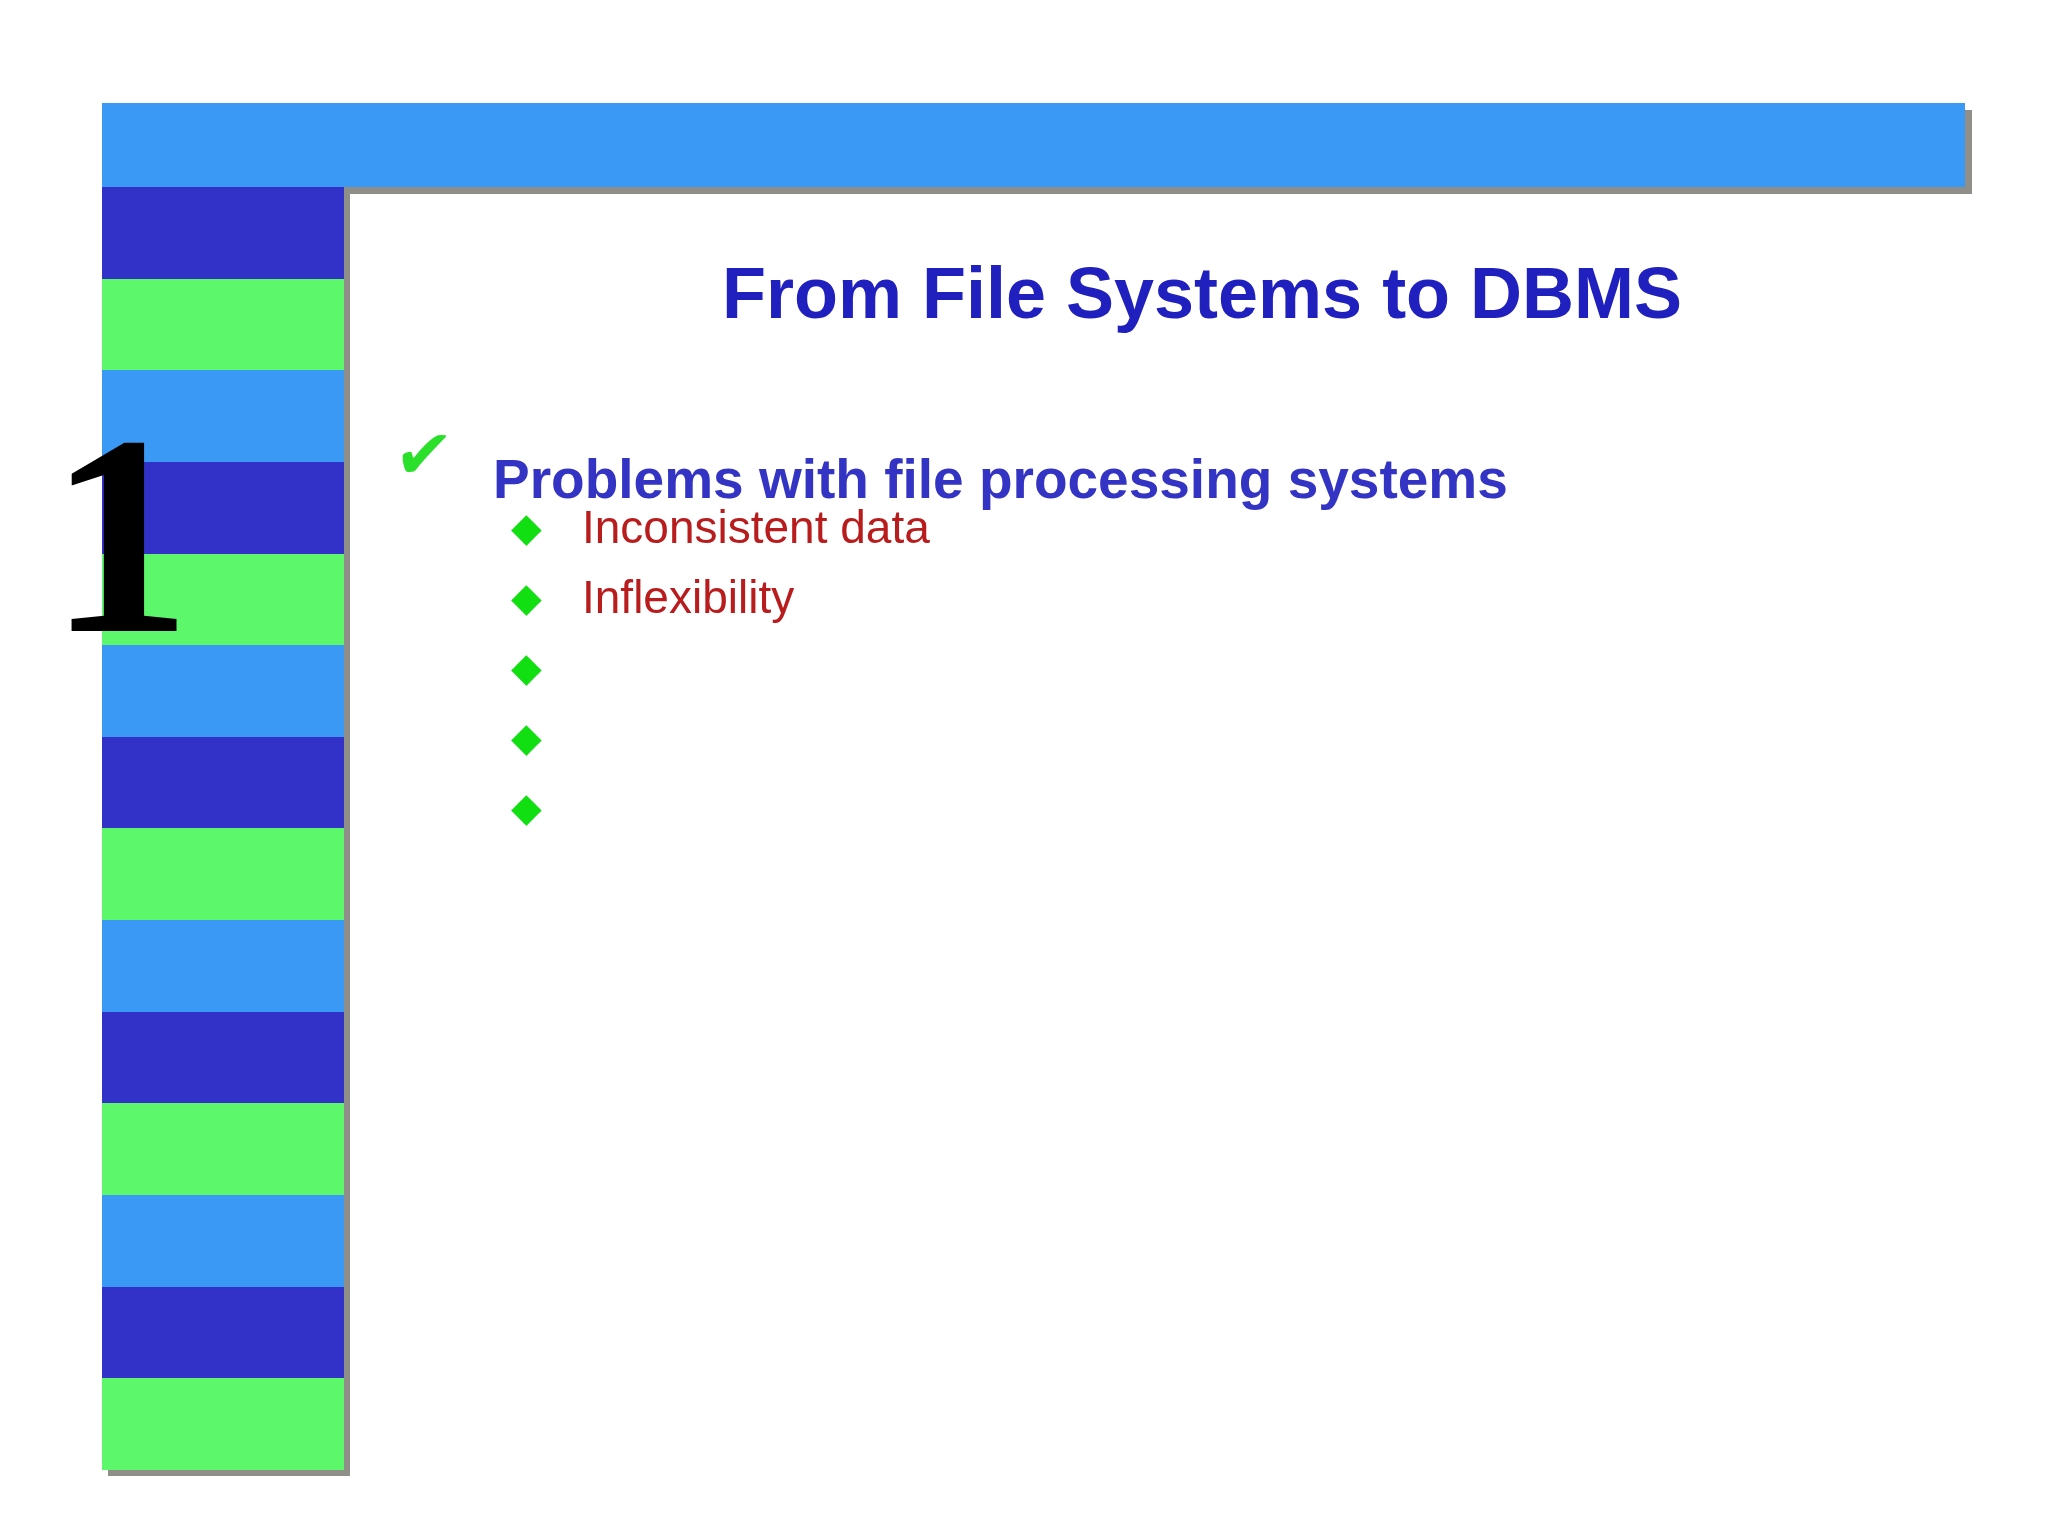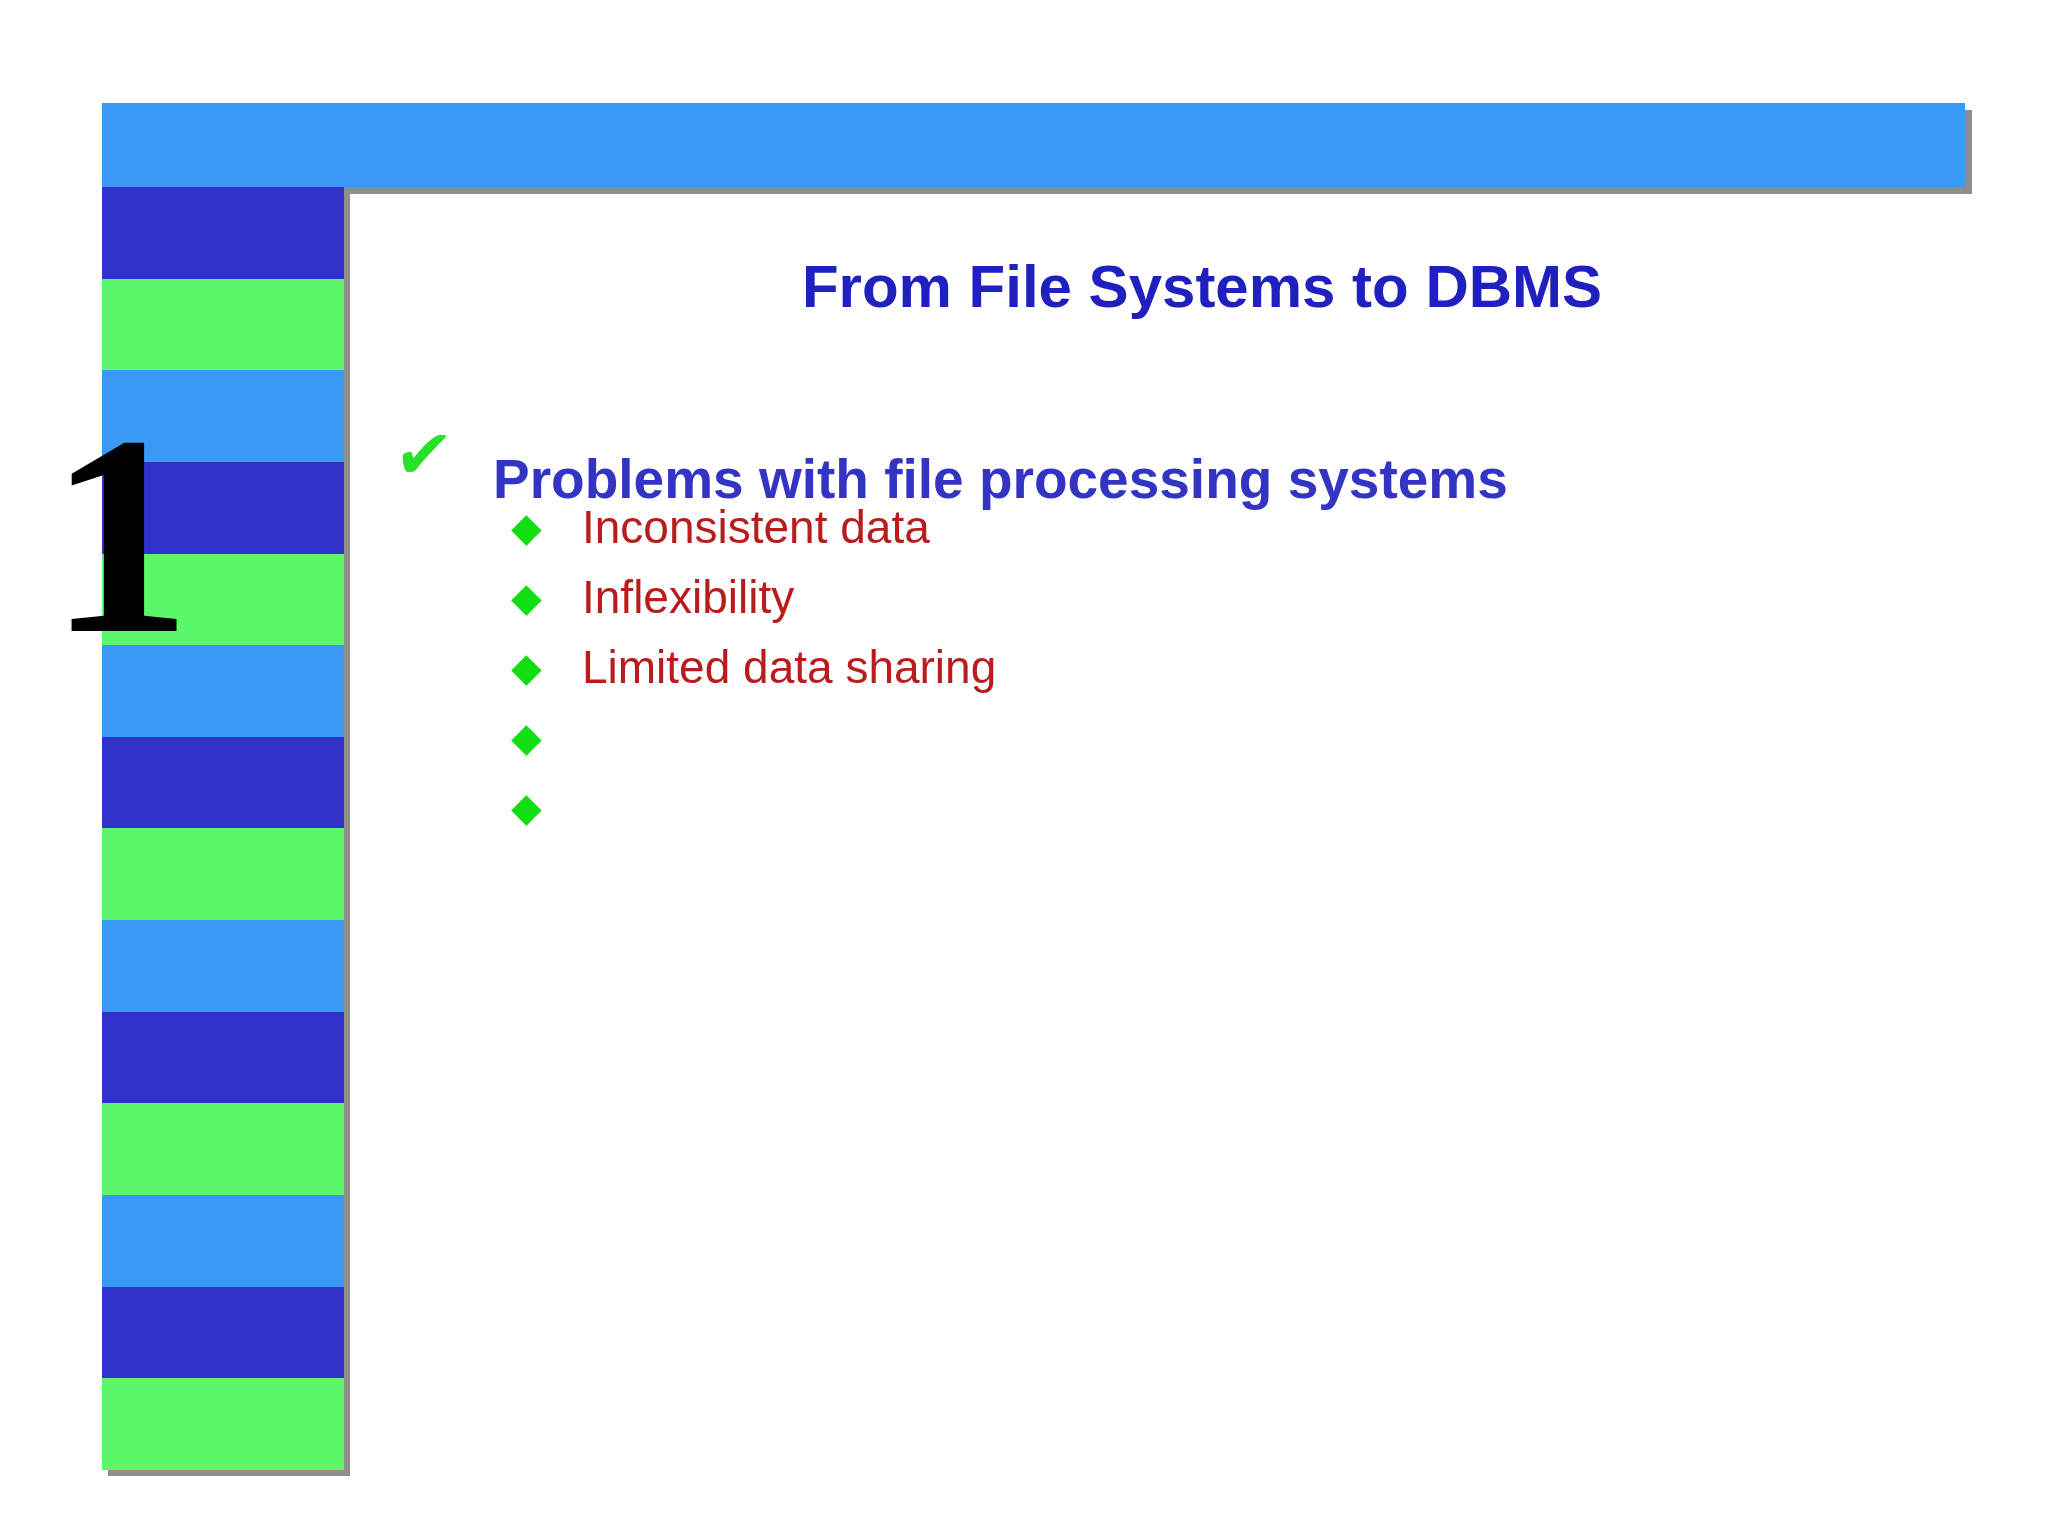--- a/index.html
+++ b/index.html
@@ -40,21 +40,21 @@
     font-size:285px;
     line-height:1;
     color:#000000;
   }
 
   
   .slide-title{
     position:absolute;
     left:350px;right:30px;top:252px;
     text-align:center;
-    font-size:60px;
+    font-size:72px;
     font-weight:bold;
     color:#2020bf;
     white-space:nowrap;
     margin-left:36px;
   }
 
   
   .heading-row{
     position:absolute;
     left:395px;top:420px;right:40px;
@@ -138,21 +138,20 @@
     <div class="bullet-row">
       <span class="diamond">◆</span>
       <span class="bullet-text">Inconsistent data</span>
     </div>
     <div class="bullet-row">
       <span class="diamond">◆</span>
       <span class="bullet-text">Inflexibility</span>
     </div>
     <div class="bullet-row">
       <span class="diamond">◆</span>
-      <span class="bullet-text">Limited data sharing</span>
     </div>
     <div class="bullet-row">
       <span class="diamond">◆</span>
     </div>
     <div class="bullet-row">
       <span class="diamond">◆</span>
     </div>
   </div>
 
 </div>

